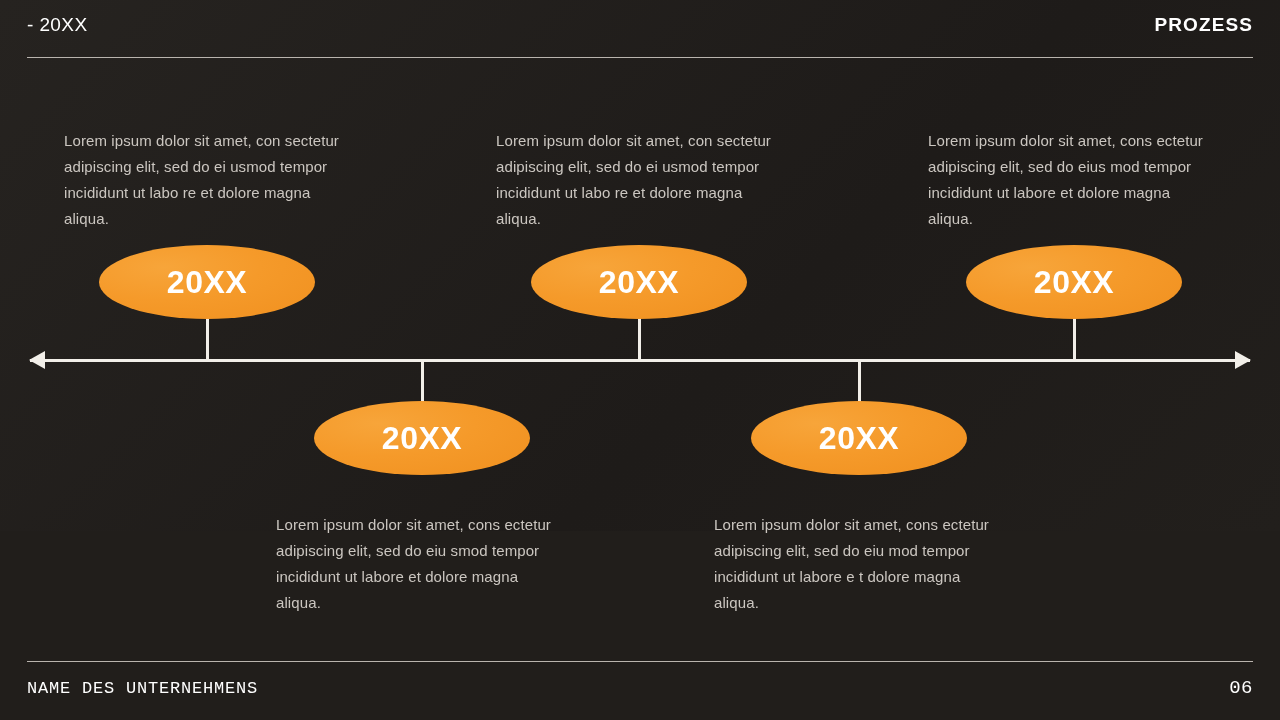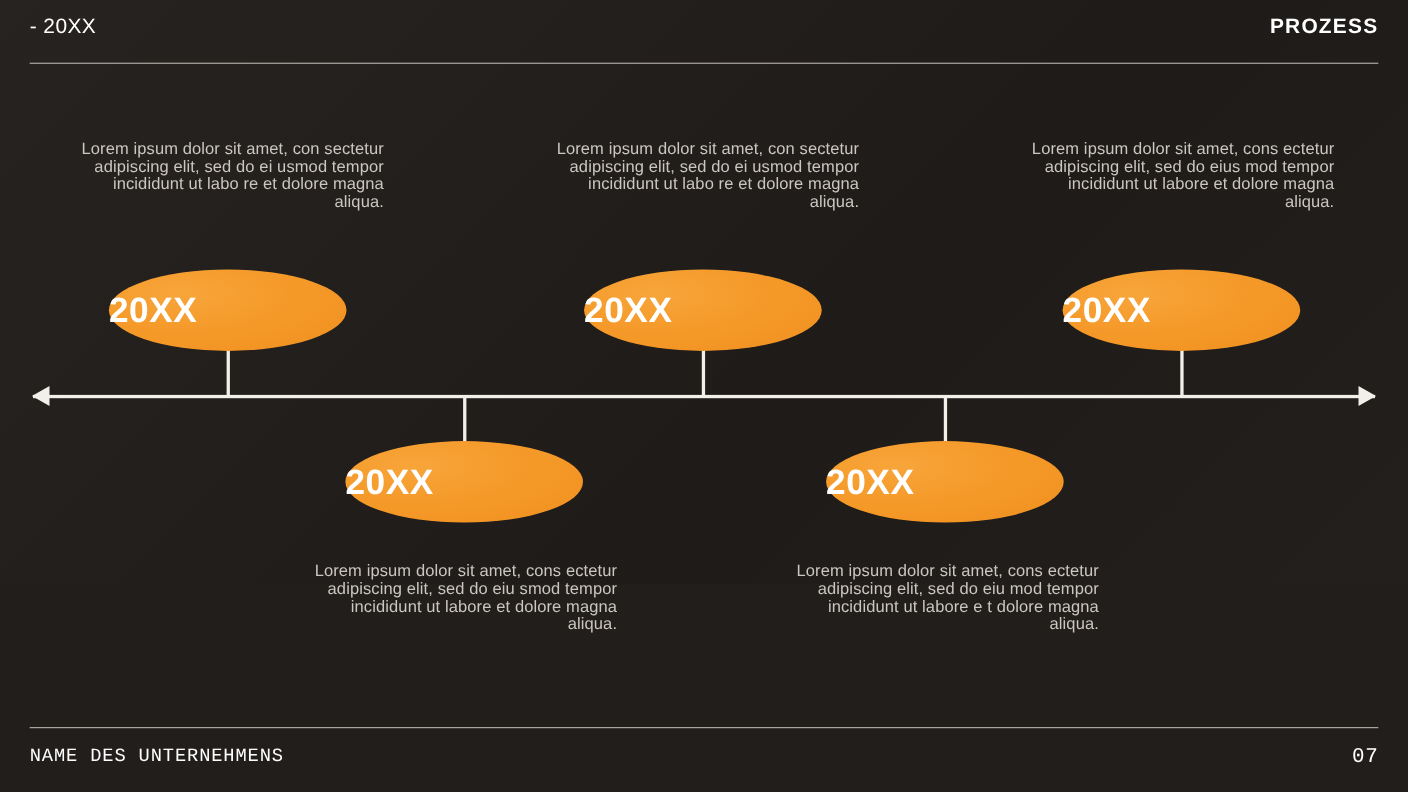--- a/index.html
+++ b/index.html
@@ -108,38 +108,38 @@
 
   
   .node {
     position: absolute;
     width: 216px;
     height: 74px;
     border-radius: 50%;
     background: radial-gradient(ellipse at 30% 30%, #f7a53a 0%, #f59a2a 45%, #f0901f 100%);
     display: flex;
     align-items: center;
+    justify-content: center;
     box-shadow: 0 0 0 0 rgba(0,0,0,0);
   }
   .node-label {
     color: #ffffff;
     font-size: 32px;
     font-weight: bold;
     letter-spacing: 0.5px;
   }
 
   
   .desc {
     position: absolute;
     color: #cbc6c0;
     font-size: 15px;
-    line-height: 16px;
+    line-height: 26px;
     letter-spacing: 0.1px;
     width: 285px;
-    text-align: right;
   }
 </style>
 </head>
 <body>
 
 <div class="slide">
 
   <div class="header">
     <div class="header-left">- 20XX</div>
     <div class="header-right">PROZESS</div>
@@ -177,16 +177,16 @@
   <div class="node" style="left:751px; top:401px;">
     <span class="node-label">20XX</span>
   </div>
 
   <div class="desc" style="left:276px; top:512px;">Lorem ipsum dolor sit amet, cons ectetur adipiscing elit, sed do eiu smod tempor incididunt ut labore et dolore magna aliqua.</div>
   <div class="desc" style="left:714px; top:512px;">Lorem ipsum dolor sit amet, cons ectetur adipiscing elit, sed do eiu mod tempor incididunt ut labore e t dolore magna aliqua.</div>
 
   <div class="footer-rule"></div>
   <div class="footer">
     <div class="footer-left">NAME DES UNTERNEHMENS</div>
-    <div class="footer-right">07</div>
+    <div class="footer-right">06</div>
   </div>
 
 </div>
 
 </body></html>

